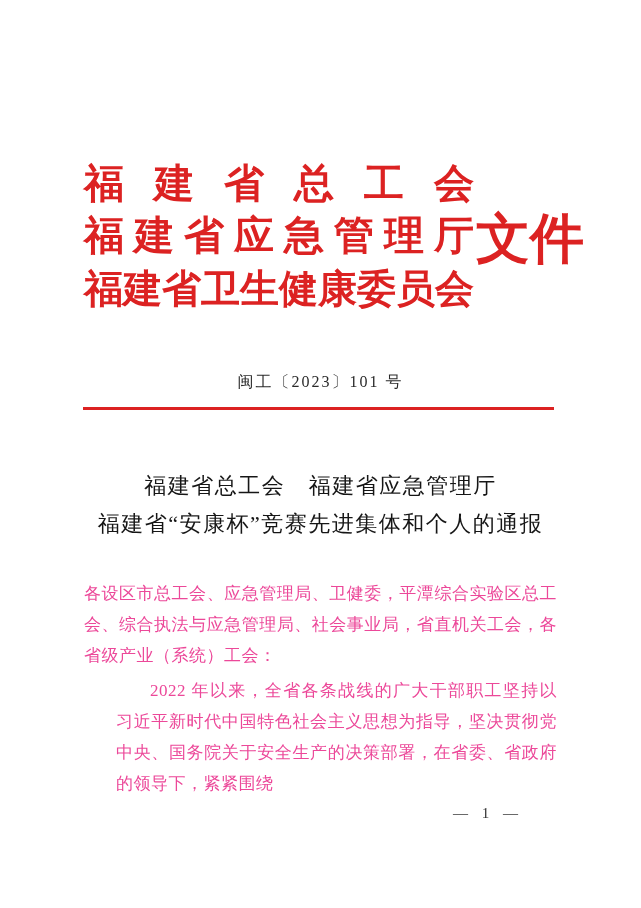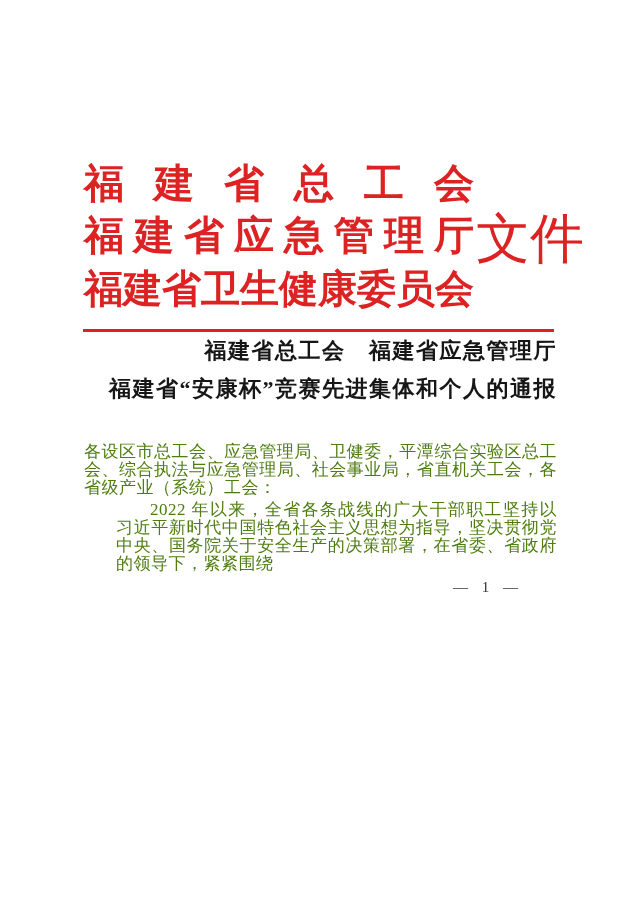--- a/index.html
+++ b/index.html
@@ -29,21 +29,21 @@
     height: 52px;
     color: var(--accent);
     font-weight: bold;
     line-height: 1;
     white-space: nowrap;
   }
   .org-line.l1, .org-line.l2 { font-size: 40px; }
   .org-line.l3 { font-size: 39px; }
   .doc-word {
     color: var(--accent);
-    font-weight: normal;
+    font-weight: bold;
     font-size: 54px;
     line-height: 1;
     align-self: center;
     margin-top: 6px;
     margin-left: 2px;
     letter-spacing: 0;
     white-space: nowrap;
   }
 
   
@@ -60,36 +60,37 @@
   .red-line {
     margin-top: 15px;
     margin-left: -1px;
     width: 471px;
     height: 3px;
     background: var(--accent);
   }
 
   
   .title-block {
-    text-align: right;
-    font-weight: bold;
+    margin-top: 57px;
+    text-align: center;
+    font-weight: normal;
     font-size: 22px;
     line-height: 38px;
     letter-spacing: 1.5px;
     color: #161616;
   }
 
   
   .body-block {
     margin-top: 35px;
     font-size: 17px;
-    line-height: 18px;
+    line-height: 31px;
     letter-spacing: 0.5px;
     text-align: justify;
-    color: #4d7c0f;
+    color: #ec4899;
   }
   .body-block p { margin: 0; }
   .body-block p.indent { text-indent: 2em; margin-top: 4px; margin-left: 32px; }
 
   
   .page-number {
     margin-top: 4px;
     text-align: right;
     padding-right: 34px;
     font-size: 15px;
@@ -133,20 +134,21 @@
             <span>健</span>
             <span>康</span>
             <span>委</span>
             <span>员</span>
             <span>会</span>
           </div>
       </div>
       <div class="doc-word">文件</div>
     </div>
 
+    <div class="doc-number">闽工〔2023〕101 号</div>
 
     <div class="red-line"></div>
 
     <div class="title-block">
       <div>福建省总工会　福建省应急管理厅</div>
       <div>福建省“安康杯”竞赛先进集体和个人的通报</div>
     </div>
 
     <div class="body-block">
       <p>各设区市总工会、应急管理局、卫健委，平潭综合实验区总工会、综合执法与应急管理局、社会事业局，省直机关工会，各省级产业（系统）工会：</p>

